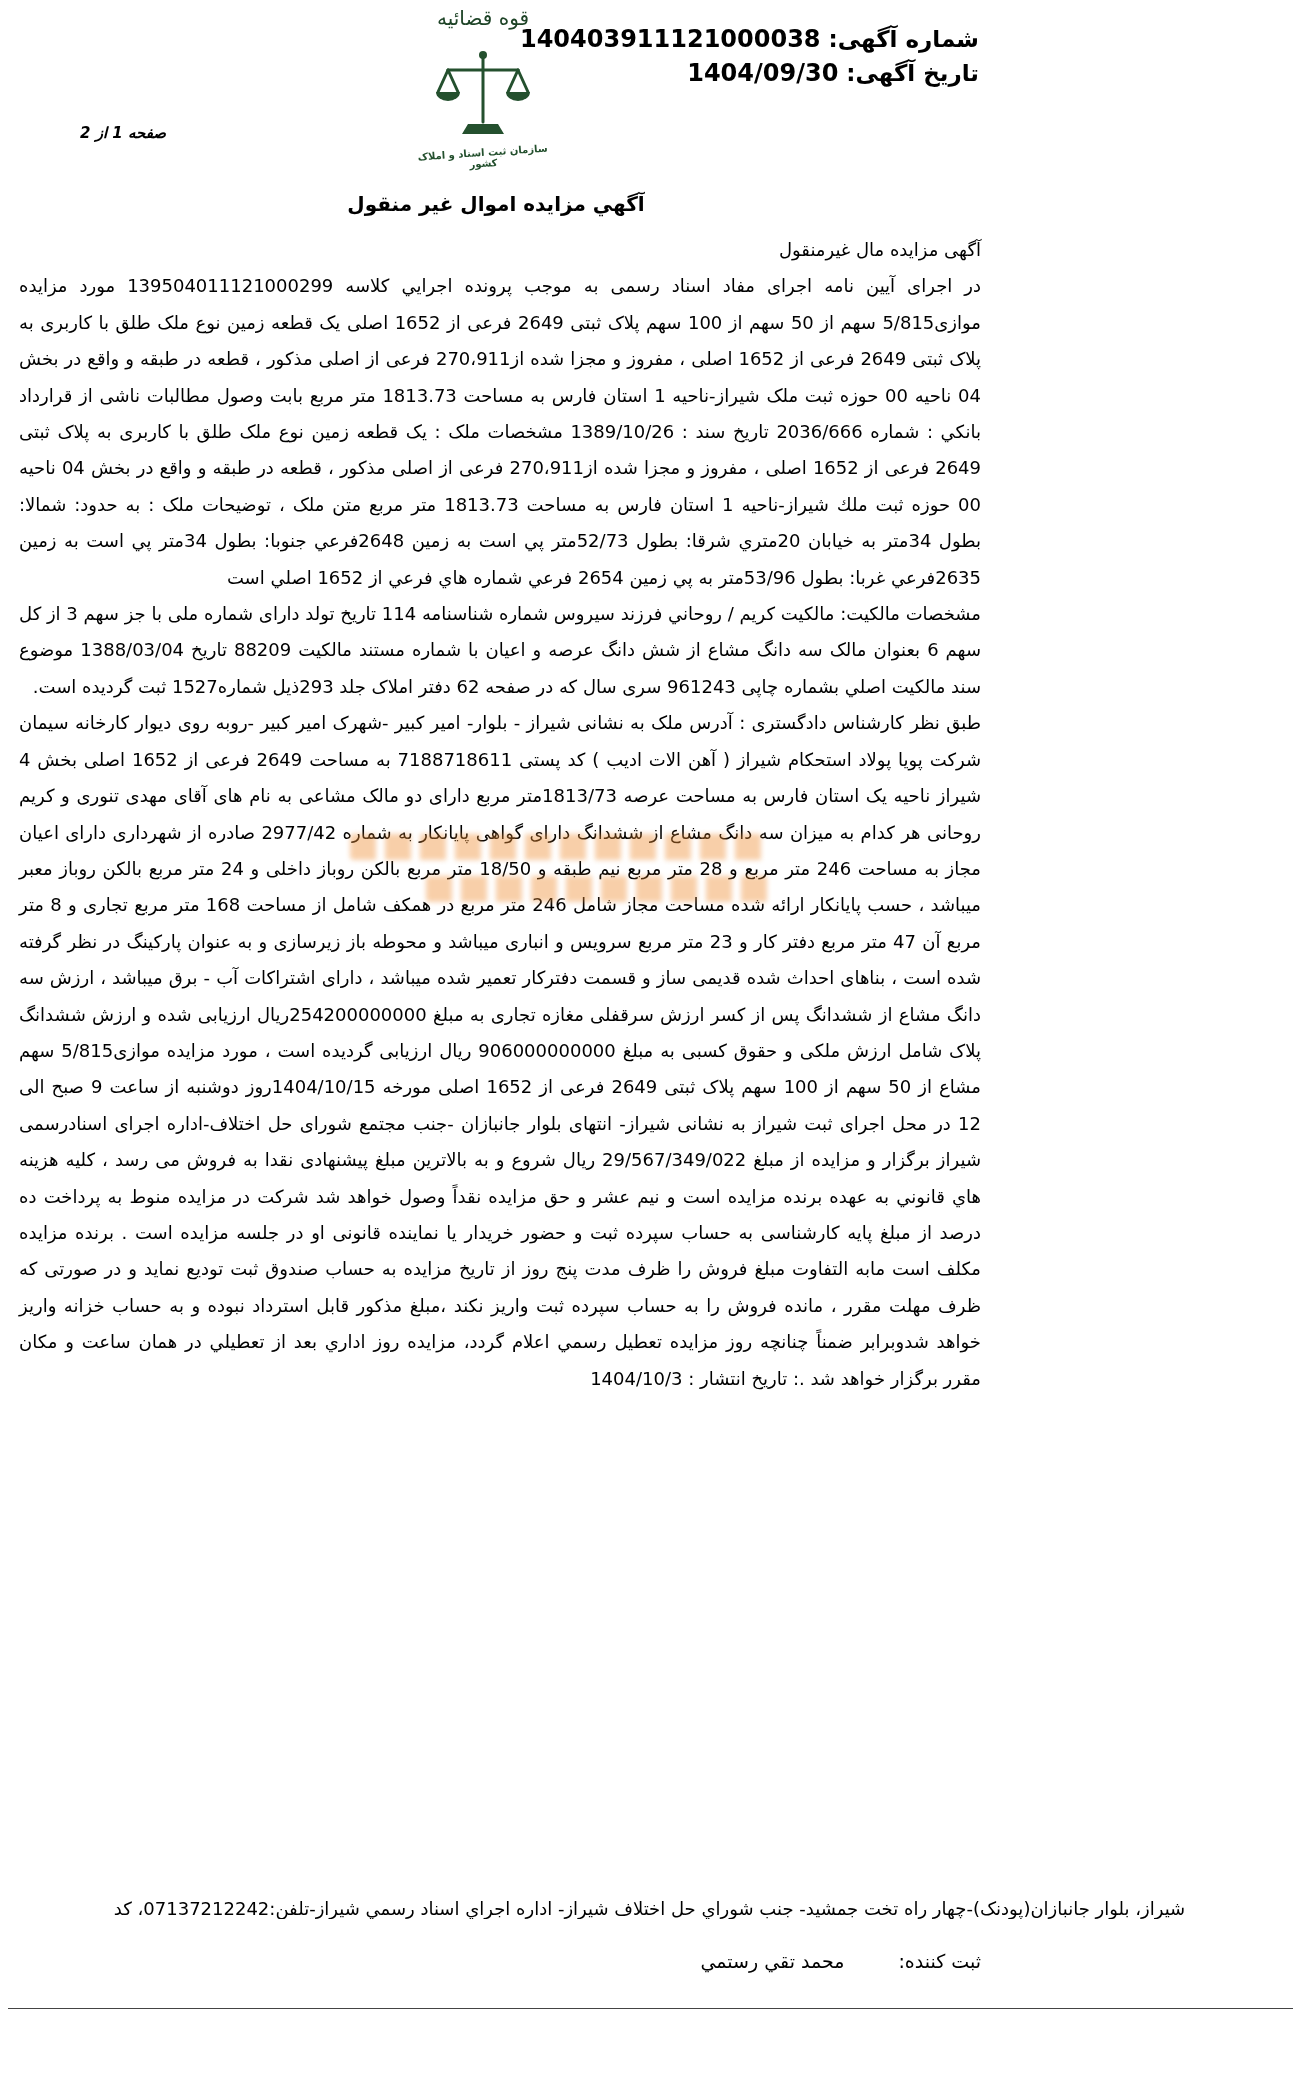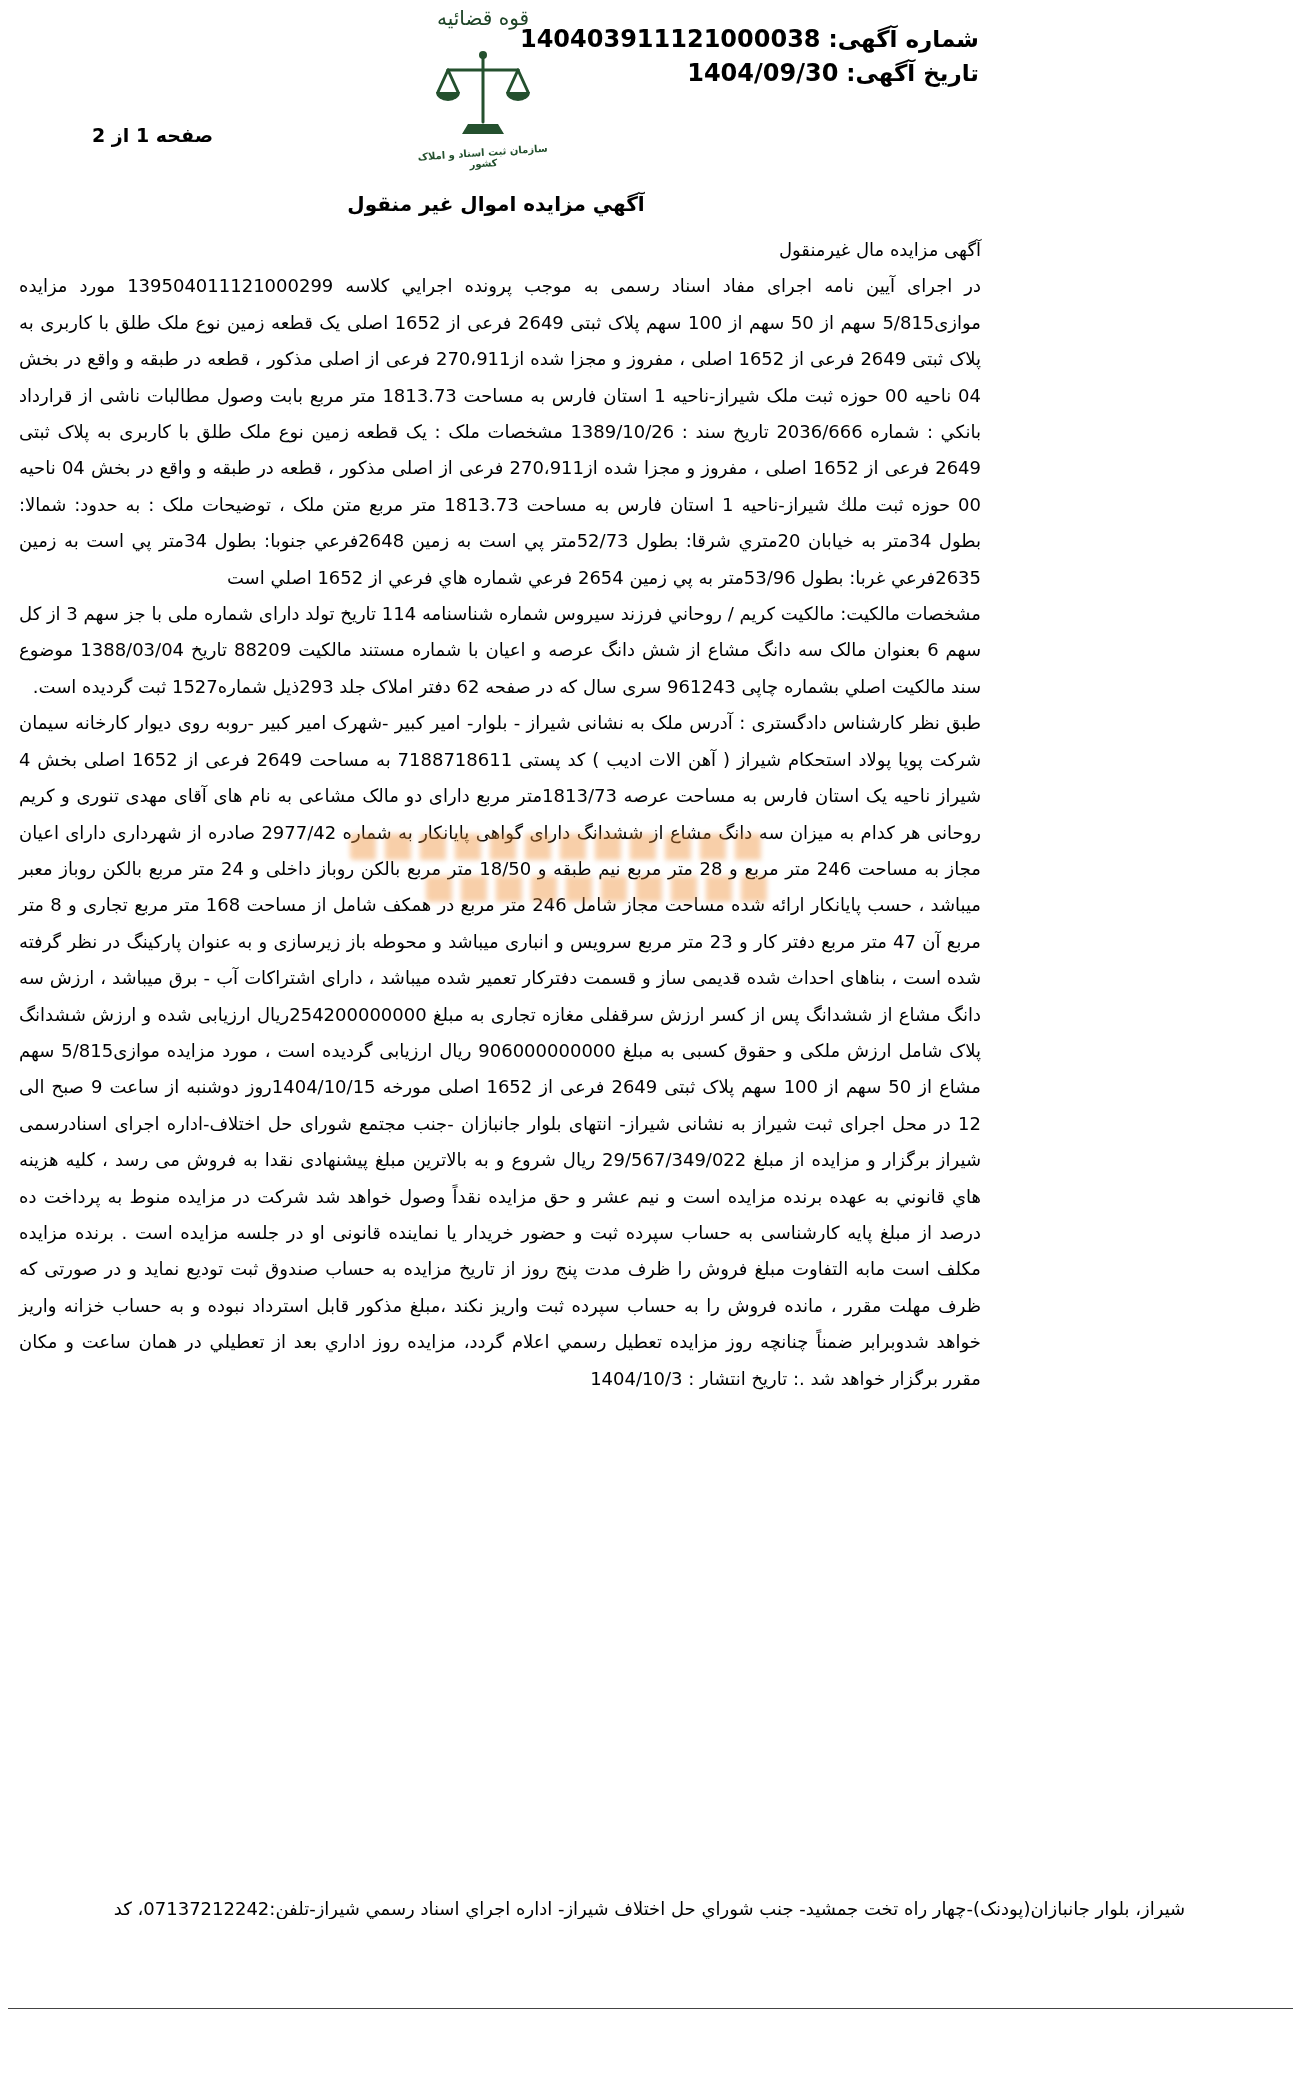--- a/index.html
+++ b/index.html
@@ -51,25 +51,26 @@
     font-weight: bold;
     color: #24502e;
     margin-top: 1px;
     transform: rotate(-4deg);
   }
 
   
   .page-num {
     position: absolute;
     top: 124px;
-    left: 92px;
-    font-size: 19px;
+    left: 80px;
+    font-size: 15px;
     font-weight: bold;
     direction: rtl;
     white-space: nowrap;
+    font-style: italic;
   }
 
   
   .doc-title {
     position: absolute;
     top: 192px;
     right: 325px;
     width: 960px;
     text-align: center;
     font-weight: bold;
@@ -191,17 +192,21 @@
     <p>در اجرای آیین نامه اجرای مفاد اسناد رسمی به موجب پرونده اجرايي کلاسه 139504011121000299 مورد مزایده موازی5/815 سهم از 50 سهم از 100 سهم پلاک ثبتی 2649 فرعی از 1652 اصلی یک قطعه زمین نوع ملک طلق با کاربری به پلاک ثبتی 2649 فرعی از 1652 اصلی ، مفروز و مجزا شده از270،911 فرعی از اصلی مذکور ، قطعه در طبقه و واقع در بخش 04 ناحیه 00 حوزه ثبت ملک شیراز-ناحیه 1 استان فارس به مساحت 1813.73 متر مربع بابت وصول مطالبات ناشی از قرارداد بانکي : شماره 2036/666 تاریخ سند : 1389/10/26 مشخصات ملک : یک قطعه زمین نوع ملک طلق با کاربری به پلاک ثبتی 2649 فرعی از 1652 اصلی ، مفروز و مجزا شده از270،911 فرعی از اصلی مذکور ، قطعه در طبقه و واقع در بخش 04 ناحیه 00 حوزه ثبت ملك شیراز-ناحیه 1 استان فارس به مساحت 1813.73 متر مربع متن ملک ، توضیحات ملک : به حدود: شمالا: بطول 34متر به خیابان 20متري شرقا: بطول 52/73متر پي است به زمین 2648فرعي جنوبا: بطول 34متر پي است به زمین 2635فرعي غربا: بطول 53/96متر به پي زمین 2654 فرعي شماره هاي فرعي از 1652 اصلي است</p>
     <p>مشخصات مالکیت: مالکیت کریم / روحاني فرزند سیروس شماره شناسنامه 114 تاریخ تولد دارای شماره ملی با جز سهم 3 از کل سهم 6 بعنوان مالک سه دانگ مشاع از شش دانگ عرصه و اعیان با شماره مستند مالکیت 88209 تاریخ 1388/03/04 موضوع سند مالکیت اصلي بشماره چاپی 961243 سری سال که در صفحه 62 دفتر املاک جلد 293ذیل شماره1527 ثبت گردیده است.</p>
     <p>طبق نظر کارشناس دادگستری : آدرس ملک به نشانی شیراز - بلوار- امیر کبیر -شهرک امیر کبیر -روبه روی دیوار کارخانه سیمان شرکت پویا پولاد استحکام شیراز ( آهن الات ادیب ) کد پستی 7188718611 به مساحت 2649 فرعی از 1652 اصلی بخش 4 شیراز ناحیه یک استان فارس به مساحت عرصه 1813/73متر مربع دارای دو مالک مشاعی به نام های آقای مهدی تنوری و کریم روحانی هر کدام به میزان سه دانگ مشاع از ششدانگ دارای گواهی پایانکار به شماره 2977/42 صادره از شهرداری دارای اعیان مجاز به مساحت 246 متر مربع و 28 متر مربع نیم طبقه و 18/50 متر مربع بالکن روباز داخلی و 24 متر مربع بالکن روباز معبر میباشد ، حسب پایانکار ارائه شده مساحت مجاز شامل 246 متر مربع در همکف شامل از مساحت 168 متر مربع تجاری و 8 متر مربع آن 47 متر مربع دفتر کار و 23 متر مربع سرویس و انباری میباشد و محوطه باز زیرسازی و به عنوان پارکینگ در نظر گرفته شده است ، بناهای احداث شده قدیمی ساز و قسمت دفترکار تعمیر شده میباشد ، دارای اشتراکات آب - برق میباشد ، ارزش سه دانگ مشاع از ششدانگ پس از کسر ارزش سرقفلی مغازه تجاری به مبلغ 254200000000ریال ارزیابی شده و ارزش ششدانگ پلاک شامل ارزش ملکی و حقوق کسبی به مبلغ 906000000000 ریال ارزیابی گردیده است ، مورد مزایده موازی5/815 سهم مشاع از 50 سهم از 100 سهم پلاک ثبتی 2649 فرعی از 1652 اصلی مورخه 1404/10/15روز دوشنبه از ساعت 9 صبح الی 12 در محل اجرای ثبت شیراز به نشانی شیراز- انتهای بلوار جانبازان -جنب مجتمع شورای حل اختلاف-اداره اجرای اسنادرسمی شیراز برگزار و مزایده از مبلغ 29/567/349/022 ریال شروع و به بالاترین مبلغ پیشنهادی نقدا به فروش می رسد ، کلیه هزینه هاي قانوني به عهده برنده مزایده است و نیم عشر و حق مزایده نقداً وصول خواهد شد شرکت در مزایده منوط به پرداخت ده درصد از مبلغ پایه کارشناسی به حساب سپرده ثبت و حضور خریدار یا نماینده قانونی او در جلسه مزایده است . برنده مزایده مکلف است مابه التفاوت مبلغ فروش را ظرف مدت پنج روز از تاریخ مزایده به حساب صندوق ثبت تودیع نماید و در صورتی که ظرف مهلت مقرر ، مانده فروش را به حساب سپرده ثبت واریز نکند ،مبلغ مذکور قابل استرداد نبوده و به حساب خزانه واریز خواهد شدوبرابر ضمناً چنانچه روز مزایده تعطیل رسمي اعلام گردد، مزایده روز اداري بعد از تعطیلي در همان ساعت و مکان مقرر برگزار خواهد شد .: تاریخ انتشار : 1404/10/3</p>
   </div>
 
   <div class="watermark">
     <div class="wm-bar"></div>
     <div class="wm-bar second"></div>
   </div>
 
+  <div class="registrar">
+    <span class="label">ثبت کننده:</span>
+    <span>محمد تقي رستمي</span>
+  </div>
 
   <div class="divider"></div>
   <div class="footer">شیراز، بلوار جانبازان(پودنک)-چهار راه تخت جمشید- جنب شوراي حل اختلاف شیراز- اداره اجراي اسناد رسمي شیراز-تلفن:07137212242، کد</div>
 
 </div>
 
 </body></html>

